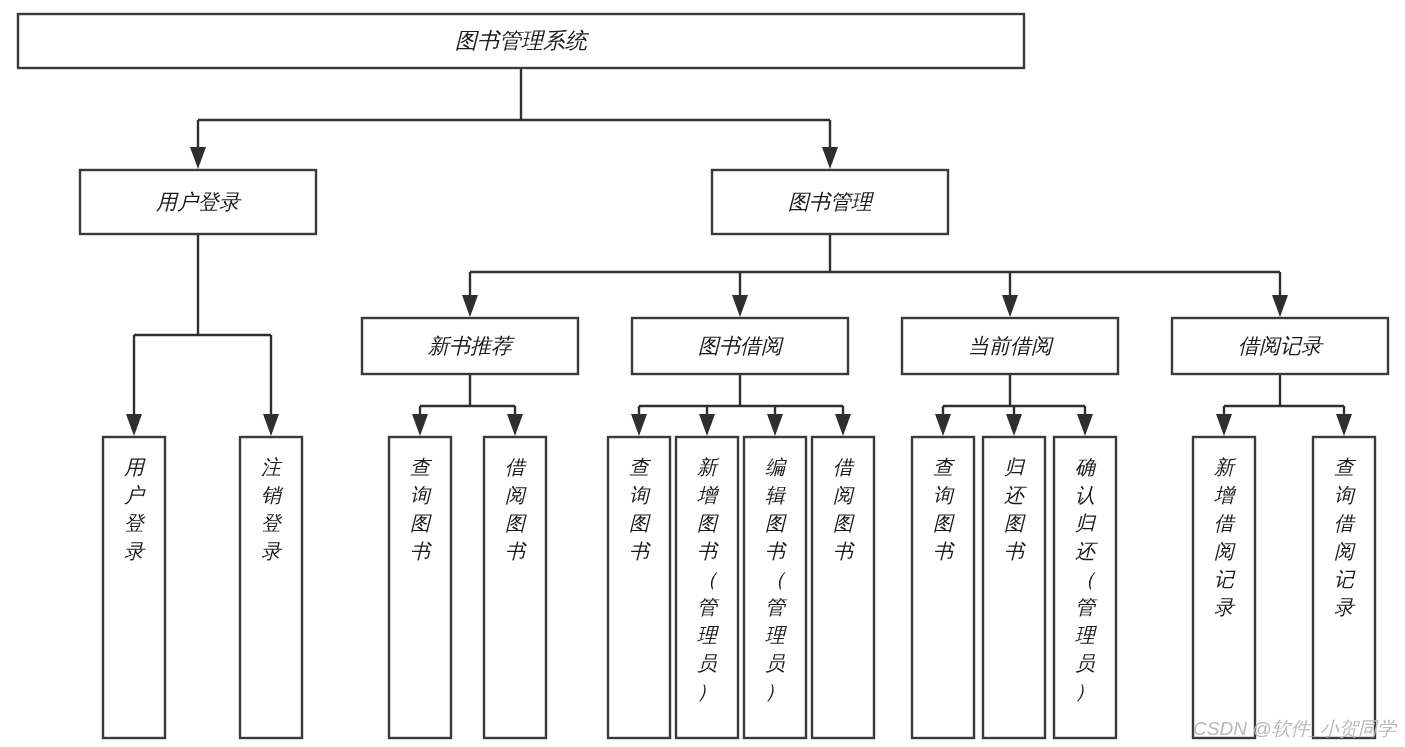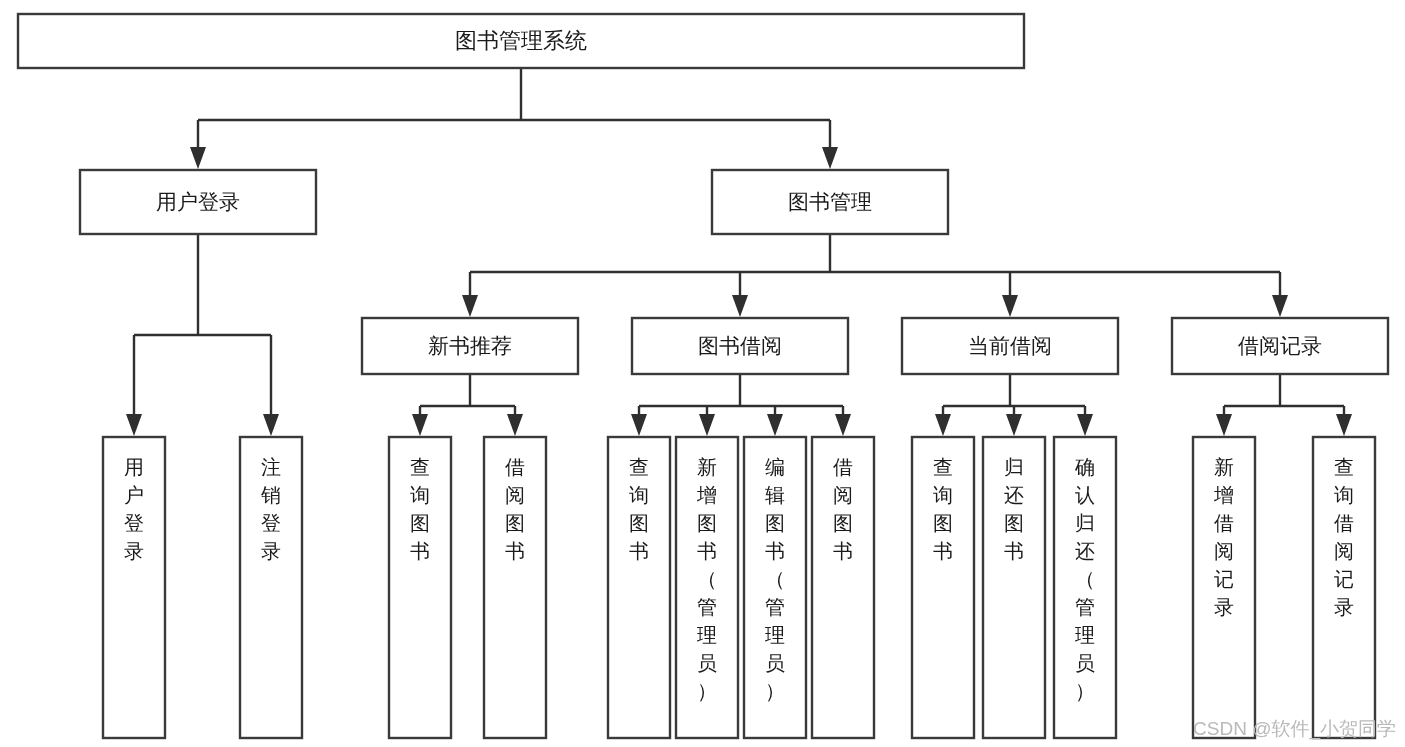--- a/index.html
+++ b/index.html
@@ -10,20 +10,21 @@
   }
   body {
     font-family: "Liberation Sans", "DejaVu Sans", sans-serif;
   }
   #diagram-root {
     position: relative;
     width: 1405px;
     height: 747px;
     background: #ffffff;
     overflow: hidden;
+    font-style: italic;
   }
   svg.diagram-canvas {
     position: absolute;
     left: 0;
     top: 0;
     width: 1405px;
     height: 747px;
     display: block;
   }
   .node-box {

